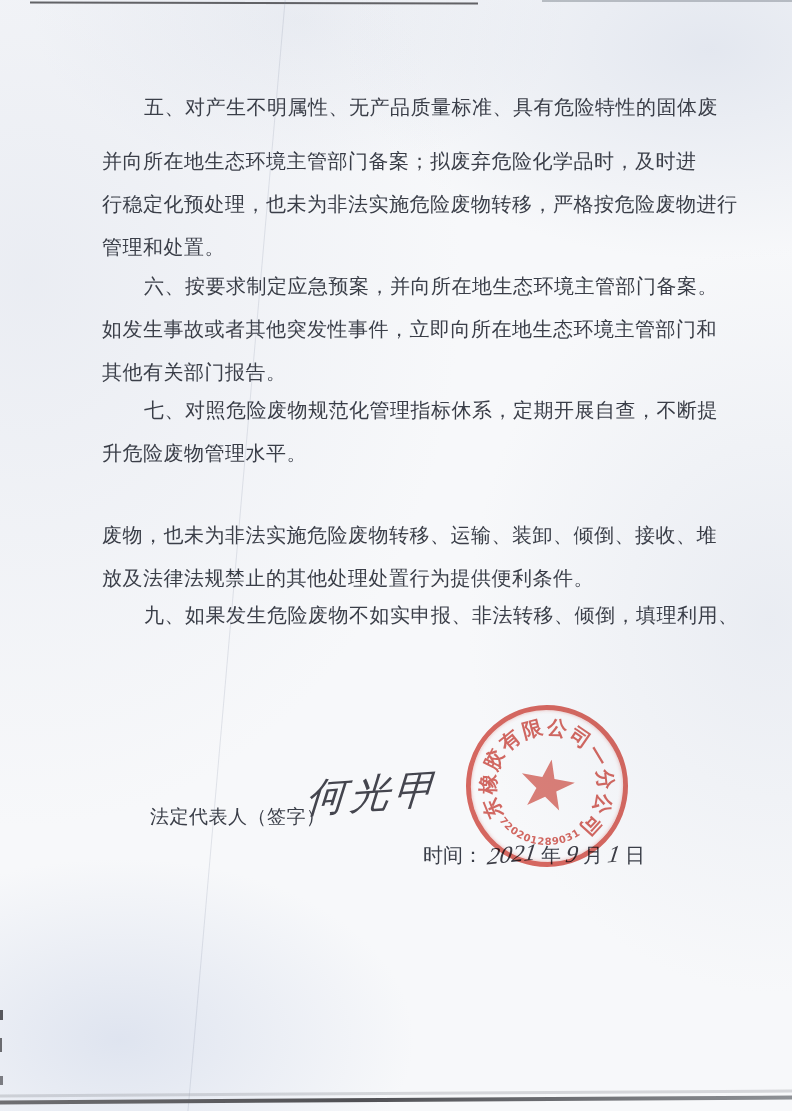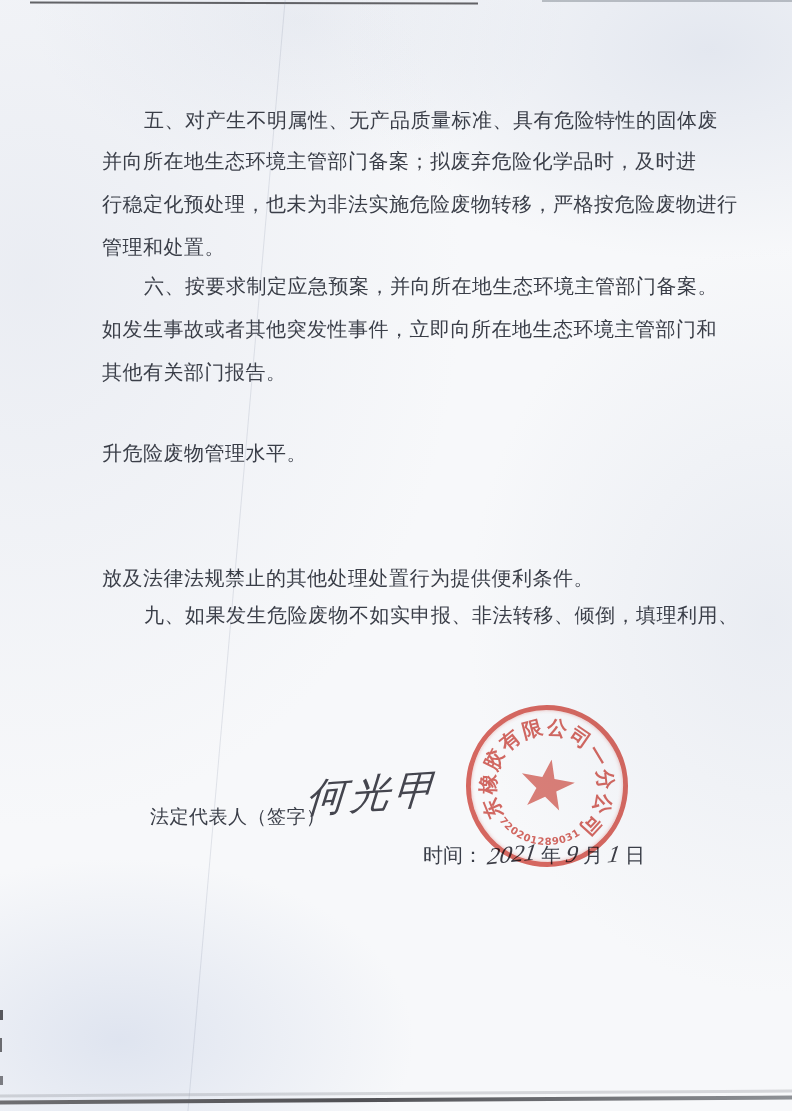--- a/index.html
+++ b/index.html
@@ -79,31 +79,33 @@
 
   <div class="art top-line-a"></div>
   <div class="art top-line-b"></div>
   <div class="art crease"></div>
   <div class="art bottom-soft"></div>
   <div class="art bottom-line"></div>
   <div class="art edge-m1"></div>
   <div class="art edge-m2"></div>
   <div class="art edge-m3"></div>
 
-  <div class="bline indent" style="top:106px">五、对产生不明属性、无产品质量标准、具有危险特性的固体废</div>
+  <div class="bline indent" style="top:93px">五、对产生不明属性、无产品质量标准、具有危险特性的固体废</div>
   <div class="bline" style="top:147px">并向所在地生态环境主管部门备案；拟废弃危险化学品时，及时进</div>
   <div class="bline" style="top:190px">行稳定化预处理，也未为非法实施危险废物转移，严格按危险废物进行</div>
   <div class="bline" style="top:233px">管理和处置。</div>
 
   <div class="bline indent" style="top:272px">六、按要求制定应急预案，并向所在地生态环境主管部门备案。</div>
   <div class="bline" style="top:315px">如发生事故或者其他突发性事件，立即向所在地生态环境主管部门和</div>
   <div class="bline" style="top:358px">其他有关部门报告。</div>
 
+  <div class="bline indent" style="top:396px">七、对照危险废物规范化管理指标休系，定期开展自查，不断提</div>
   <div class="bline" style="top:439px">升危险废物管理水平。</div>
 
+  <div class="bline" style="top:521px">废物，也未为非法实施危险废物转移、运输、装卸、倾倒、接收、堆</div>
   <div class="bline" style="top:564px">放及法律法规禁止的其他处理处置行为提供便利条件。</div>
 
   <div class="bline indent" style="top:601px">九、如果发生危险废物不如实申报、非法转移、倾倒，填理利用、</div>
 
   <span class="sig-label" style="left:150px;top:804px">法定代表人（签字）</span>
 
   <span class="handwritten signature-hw">何光甲</span>
 
 
   <div class="date-row">

